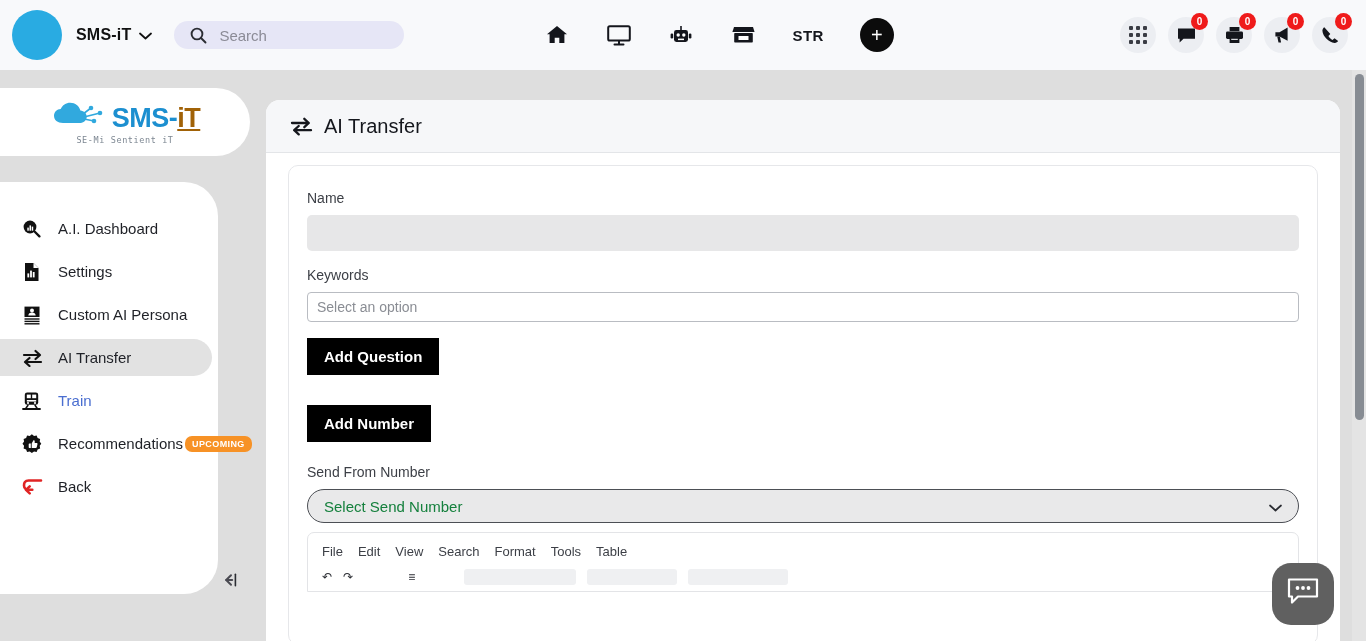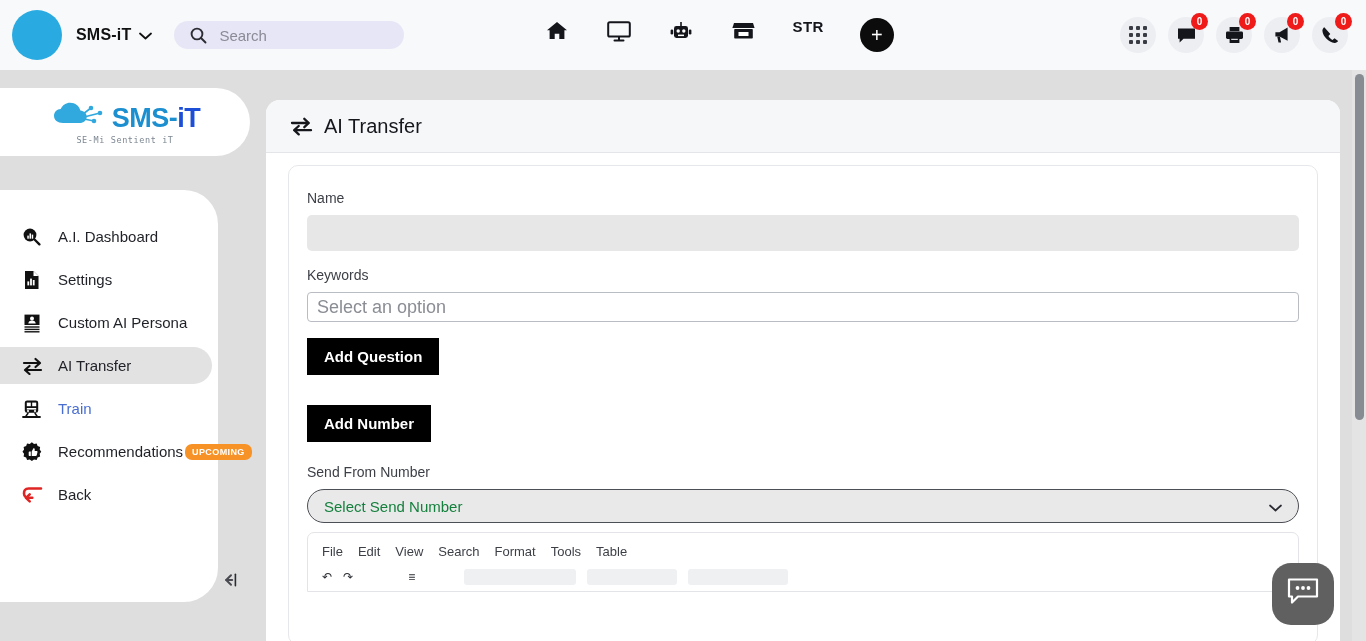--- a/index.html
+++ b/index.html
@@ -37,21 +37,21 @@
     margin-left: 22px;
     width: 230px; height: 28px; border-radius: 21px;
     background: #e6e6f6;
     display: flex; align-items: flex-start; padding: 6px 16px;
     flex: 0 0 auto;
   }
   .search-box .ph {
     margin-left: 12px; color: #8b8b96; font-size: 15px;
   }
   .nav-center {
-    display: flex; align-items: flex-start; gap: 36px;
+    display: flex; align-items: center; gap: 36px;
     margin-left: 140px;
   }
   .nav-ico {
     color: #14161c; display: flex; align-items: center; justify-content: center;
     width: 26px; height: 26px;
   }
   .nav-text { font-weight: bold; font-size: 15px; color: #14161c; letter-spacing: .5px; }
   .plus-btn {
     width: 34px; height: 34px; border-radius: 50%;
     background: #0c0c0c; color: #fff;
@@ -95,27 +95,27 @@
     width: 250px; height: 68px;
     background: #fff; border-radius: 0 34px 34px 0;
     display: flex; align-items: center; justify-content: center;
   }
   .logo-wrap { display: flex; flex-direction: column; align-items: center; }
   .logo-row { display: flex; align-items: center; }
   .logo-mark { margin-right: 4px; }
   .logo-text {
     font-weight: bold; font-size: 27px; color: #1c8fd0; letter-spacing: -0.5px;
   }
-  .logo-text .it { color: #1d4ed8; }
+  .logo-text .it { color: #a16207; text-decoration: underline; }
   .logo-sub {
     font-family: "DejaVu Sans Mono", monospace;
     font-size: 8.5px; color: #7d8792; letter-spacing: .6px; margin-top: -2px;
   }
   .menu-card {
-    position: absolute; left: 0; top: 120px;
+    position: absolute; left: 0; top: 112px;
     width: 218px; height: 412px;
     background: #fff; border-radius: 0 34px 34px 0;
     padding-top: 28px;
   }
   .menu-item {
     height: 37px; display: flex; align-items: center;
     padding-left: 22px; margin: 0 6px 6px 0;
     border-radius: 0 19px 19px 0;
     font-size: 15px; color: #1f2127;
   }
@@ -167,21 +167,21 @@
     font-size: 14px; color: #3c3f46; margin-bottom: 9px;
   }
   .inp-disabled {
     height: 36px; background: #e7e7e8; border: none; border-radius: 5px;
     width: 100%;
   }
   .inp-select {
     height: 30px; background: #fff;
     border: 1px solid #b9bcc2; border-radius: 4px;
     width: 100%; display: flex; align-items: center; padding: 0 9px;
-    font-size: 18px; color: #8a8d94;
+    font-size: 14px; color: #8a8d94;
   }
   .btn-dark {
     background: #000; color: #fff;
     border: none; border-radius: 0;
     font-size: 15px; font-weight: bold;
     padding: 10px 17px; cursor: pointer;
     font-family: "Liberation Sans", sans-serif;
   }
   .sel-send {
     height: 34px; width: 100%;

